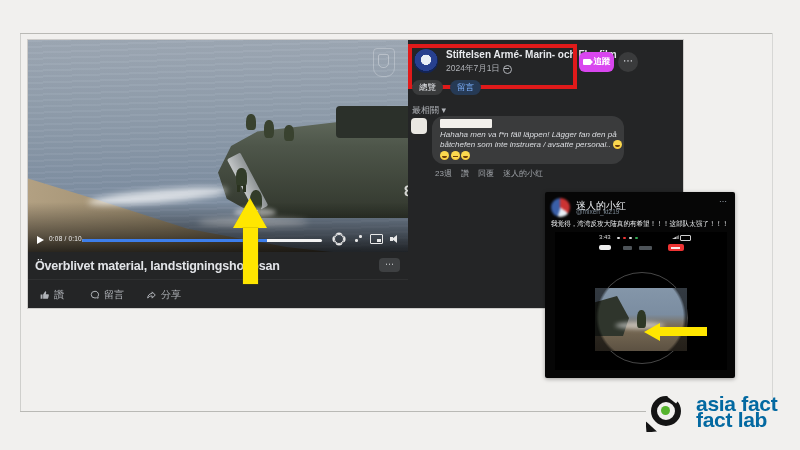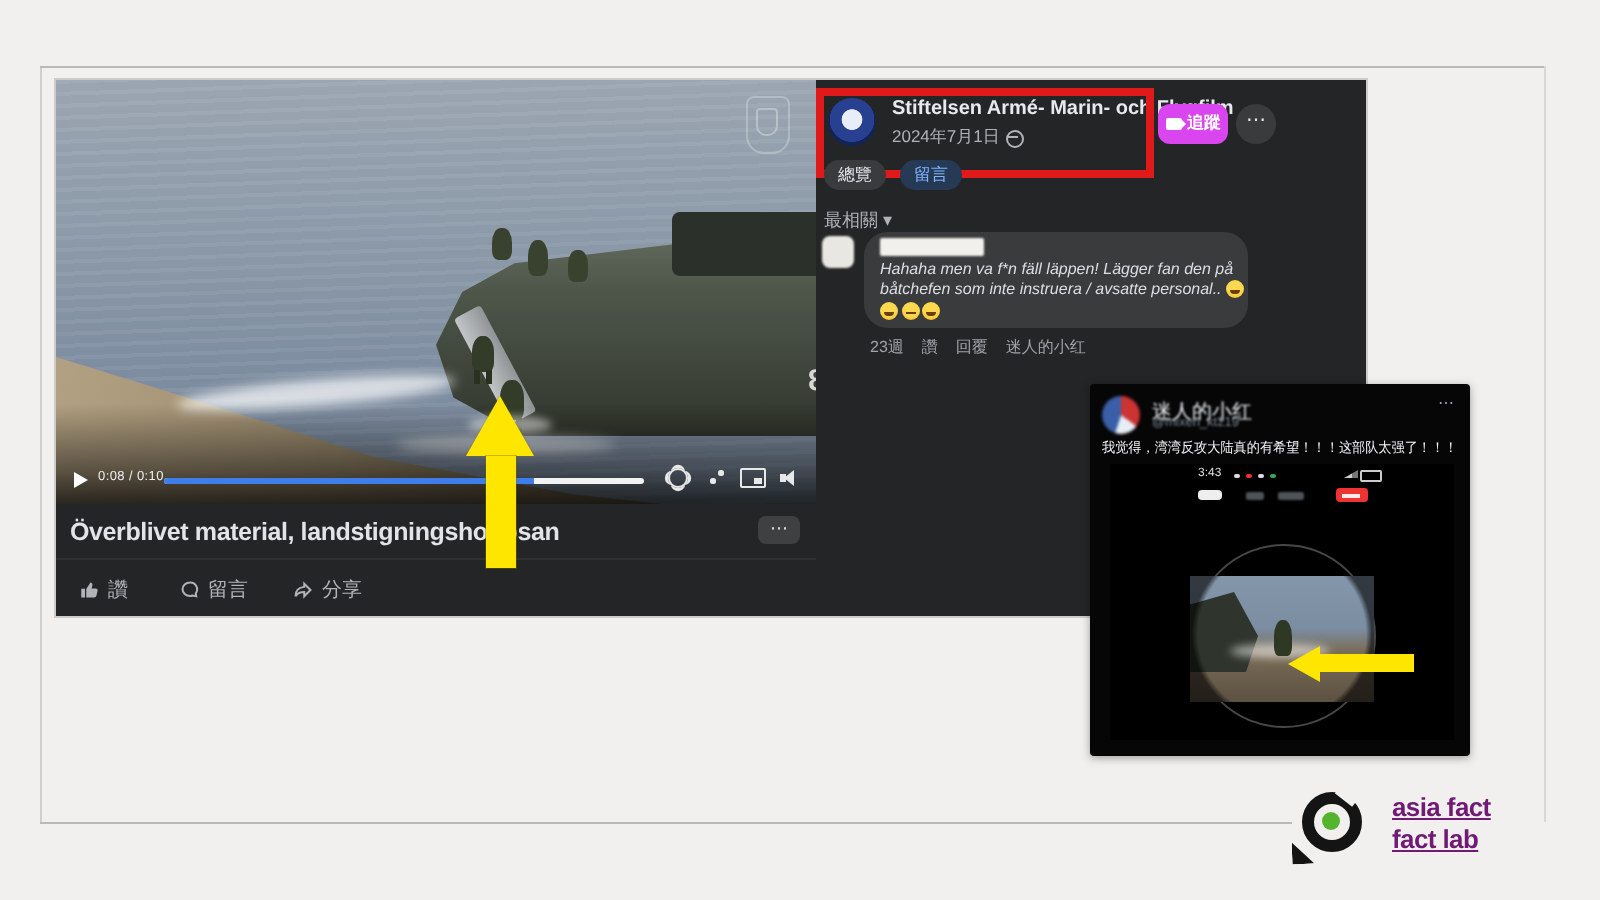--- a/index.html
+++ b/index.html
@@ -124,21 +124,21 @@
          background:radial-gradient(circle 45px at 46px 29px, rgba(0,0,0,0) 42px, rgba(0,0,0,.62) 45px);}
   .t-arrow-shaft{position:absolute;left:105px;top:95px;width:47px;height:9px;background:#ffe600;}
   .t-arrow-head{position:absolute;left:89px;top:90.5px;width:0;height:0;border-top:9px solid transparent;border-bottom:9px solid transparent;border-right:16px solid #ffe600;}
 
   
   .afcl-ring{position:absolute;left:651px;top:396px;width:18px;height:18px;border:6.5px solid #141414;border-radius:50%;}
   .afcl-gap{position:absolute;left:669px;top:392px;width:11px;height:9px;background:#f1f0ee;transform:rotate(38deg);}
   .afcl-handle{position:absolute;left:646px;top:421px;width:11px;height:11px;background:#141414;
                clip-path:polygon(0 100%,100% 0,100% 100%);transform:rotate(88deg);}
   .afcl-dot{position:absolute;left:661px;top:406px;width:9px;height:9px;border-radius:50%;background:#55b42d;}
-  .afcl-text{position:absolute;left:696px;top:396px;font-size:13px;line-height:16px;font-weight:bold;color:#701a75;letter-spacing:-.3px;text-decoration:underline;}
+  .afcl-text{position:absolute;left:696px;top:396px;font-size:21px;line-height:16px;font-weight:bold;color:#0369a1;letter-spacing:-.3px;}
 
   .svgic{display:block;}
 </style>
 </head>
 <body>
 
 <div class="canvas">
 
   <div class="frame-line" style="left:20px;top:33px;width:752px;height:1px;"></div>
   <div class="frame-line" style="left:20px;top:33px;width:1px;height:378px;opacity:.6;"></div>

